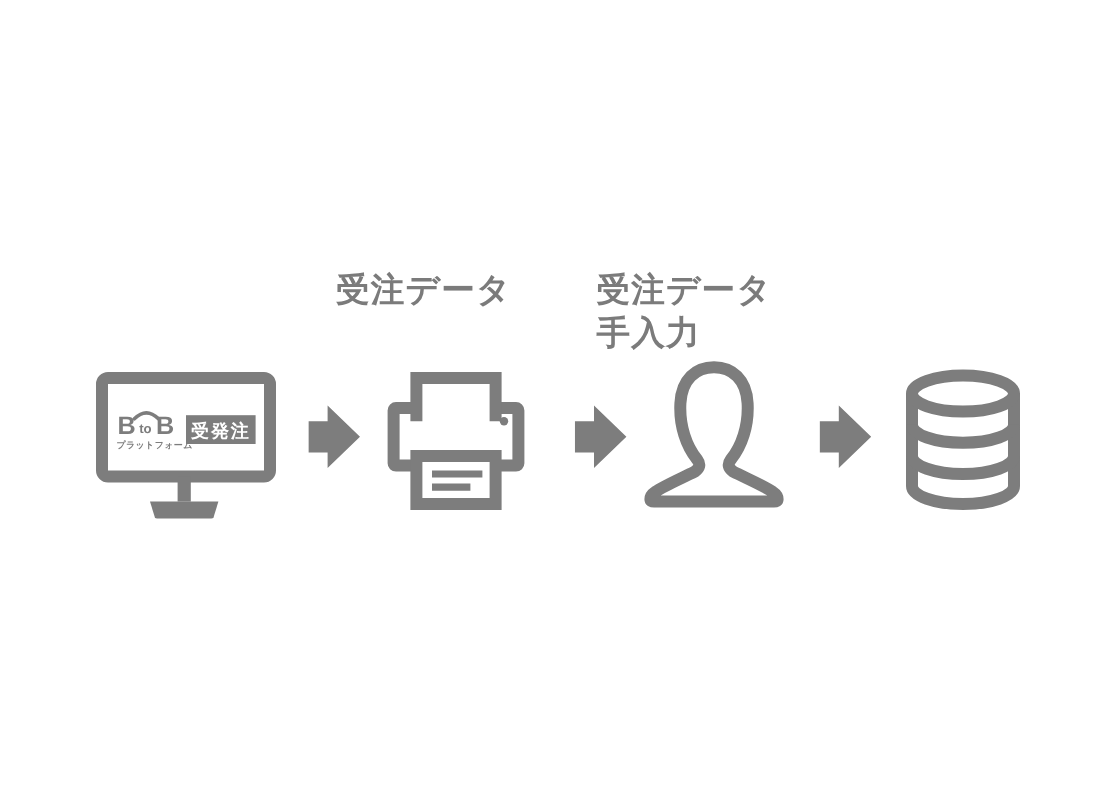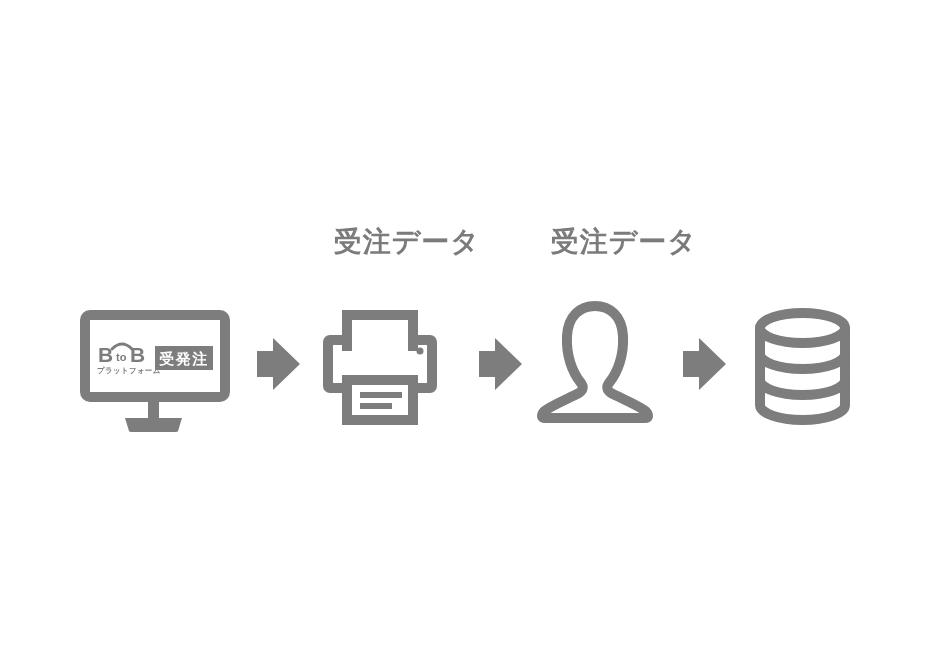--- a/index.html
+++ b/index.html
@@ -16,21 +16,21 @@
     position: relative;
     width: 930px;
     height: 656px;
     background: var(--background);
     overflow: hidden;
   }
   .abs { position: absolute; }
   .step-label {
     position: absolute;
     width: 200px;
-    text-align: right;
+    text-align: left;
     font-weight: bold;
     font-size: 28px;
     line-height: 36px;
     letter-spacing: 1px;
     color: var(--label-text);
   }
   svg { display: block; }
   svg text { font-family: "Liberation Sans", sans-serif; }
   .outline {
     fill: #ffffff;
@@ -58,20 +58,21 @@
 <body>
 
 <div class="canvas">
 
   <div class="step-label" style="left:280px; top:224px;">
     <div>受注データ</div>
   </div>
 
   <div class="step-label" style="left:497px; top:224px;">
     <div>受注データ</div>
+    <div>手入力</div>
   </div>
 
   <svg class="abs" style="left:75px; top:305px;" width="160" height="130" viewBox="0 0 160 130">
     <rect class="outline" x="10" y="10" width="140" height="82" rx="5"></rect>
     <rect class="solid" x="73" y="92" width="11" height="21"></rect>
     <path class="solid" d="M50 113 H107 L103 126 Q102.5 127 101 127 L56 127 Q54.5 127 54 126 Z"></path>
     <g>
       <text class="logo-b" x="23" y="57">B</text>
       <path class="logo-arc" d="M37 44 Q47 34 57 44"></path>
       <text class="logo-to" x="41" y="56">to</text>

